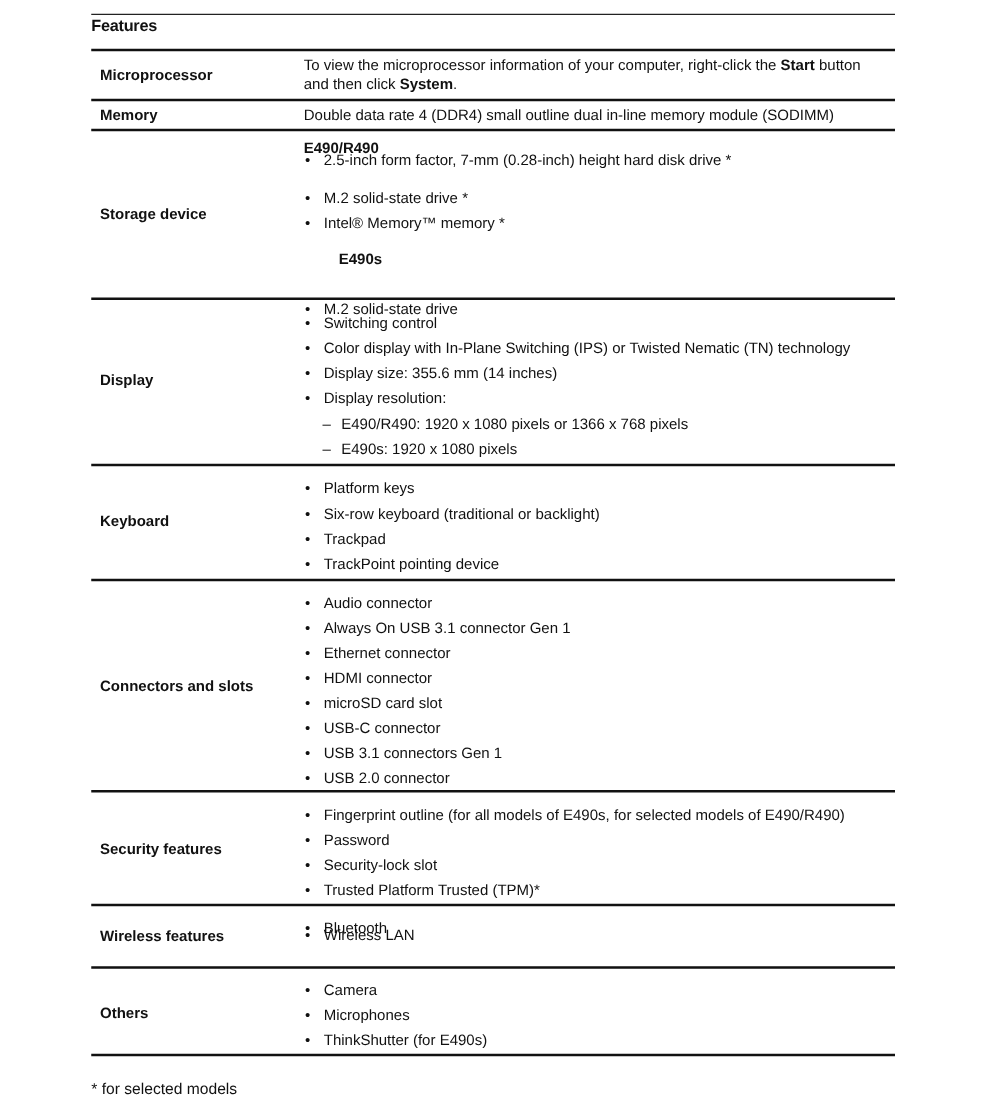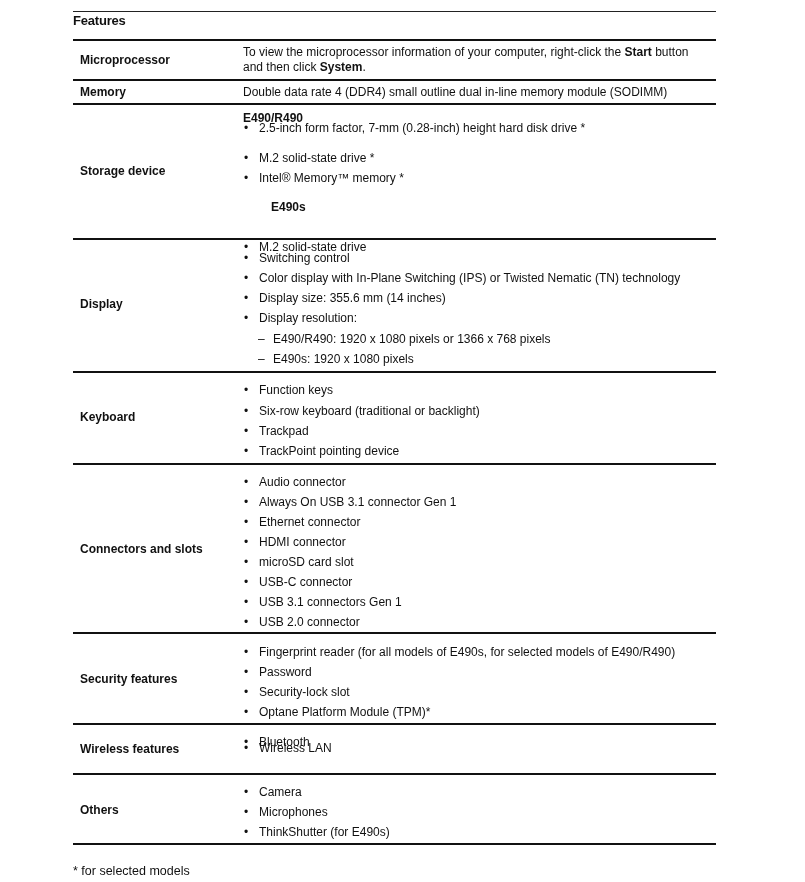--- a/index.html
+++ b/index.html
@@ -65,21 +65,21 @@
       <div class="line bullet" style="top:51px;">Display size: 355.6 mm (14 inches)</div>
       <div class="line bullet" style="top:71px;">Display resolution:</div>
       <div class="line dash" style="top:92px;">E490/R490: 1920 x 1080 pixels or 1366 x 768 pixels</div>
       <div class="line dash" style="top:112px;">E490s: 1920 x 1080 pixels</div>
     </div>
   </div>
 
   <div class="row" style="top:371px;height:92px;">
     <div class="label" style="top:37px;">Keyboard</div>
     <div class="content">
-      <div class="line bullet" style="top:10px;">Function keys</div>
+      <div class="line bullet" style="top:10px;">Platform keys</div>
       <div class="line bullet" style="top:31px;">Six-row keyboard (traditional or backlight)</div>
       <div class="line bullet" style="top:51px;">Trackpad</div>
       <div class="line bullet" style="top:71px;">TrackPoint pointing device</div>
     </div>
   </div>
 
   <div class="row" style="top:463px;height:169px;">
     <div class="label" style="top:77px;">Connectors and slots</div>
     <div class="content">
       <div class="line bullet" style="top:10px;">Audio connector</div>
@@ -89,24 +89,24 @@
       <div class="line bullet" style="top:90px;">microSD card slot</div>
       <div class="line bullet" style="top:110px;">USB-C connector</div>
       <div class="line bullet" style="top:130px;">USB 3.1 connectors Gen 1</div>
       <div class="line bullet" style="top:150px;">USB 2.0 connector</div>
     </div>
   </div>
 
   <div class="row" style="top:632px;height:91px;">
     <div class="label" style="top:38px;">Security features</div>
     <div class="content">
-      <div class="line bullet" style="top:11px;">Fingerprint reader (for all models of E490s, for selected models of E490/R490)</div>
+      <div class="line bullet" style="top:11px;">Fingerprint outline (for all models of E490s, for selected models of E490/R490)</div>
       <div class="line bullet" style="top:31px;">Password</div>
       <div class="line bullet" style="top:51px;">Security-lock slot</div>
-      <div class="line bullet" style="top:71px;">Optane Platform Module (TPM)*</div>
+      <div class="line bullet" style="top:71px;">Trusted Platform Trusted (TPM)*</div>
     </div>
   </div>
 
   <div class="row" style="top:723px;height:50px;">
     <div class="label" style="top:17px;">Wireless features</div>
     <div class="content">
       <div class="line bullet" style="top:10px;">Bluetooth</div>
       <div class="line bullet" style="top:16px;">Wireless LAN</div>
     </div>
   </div>

